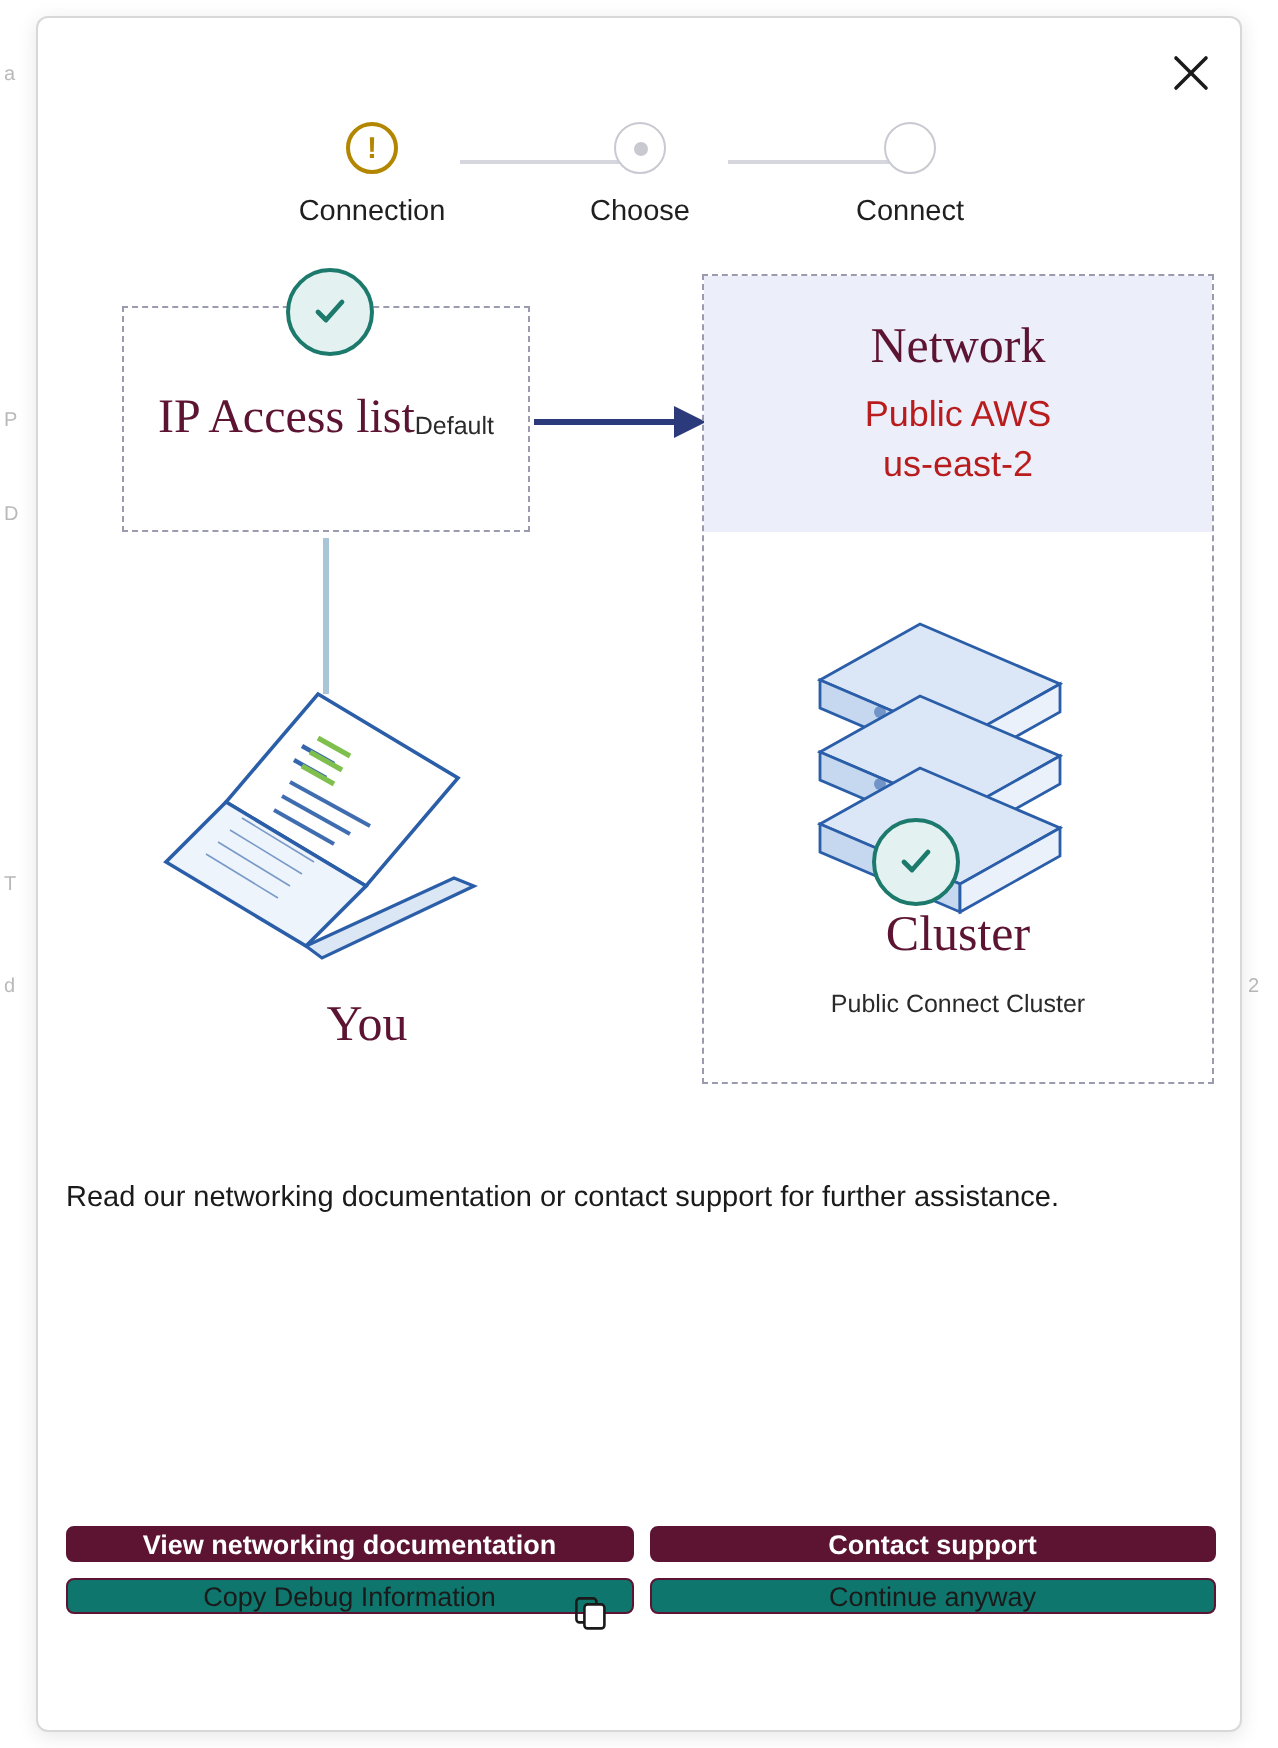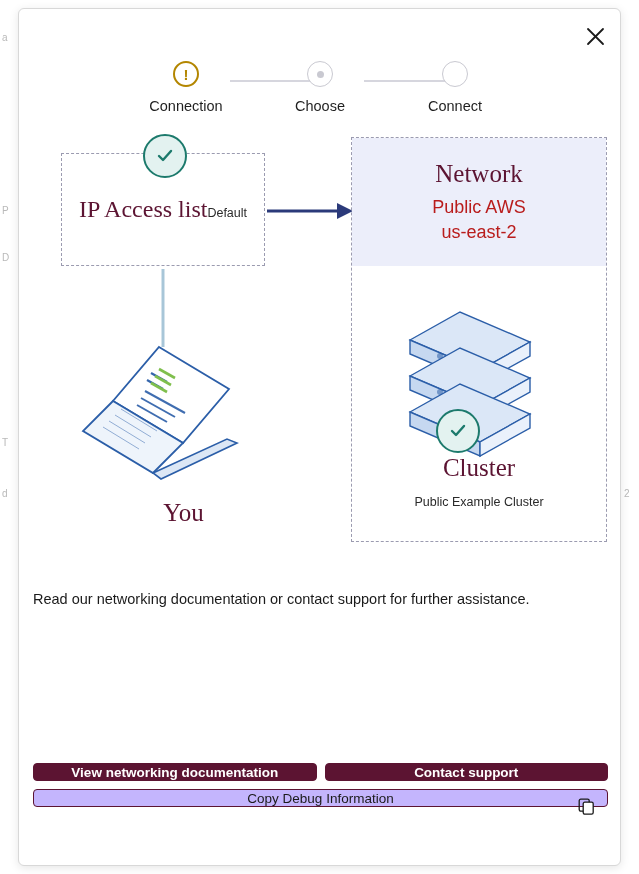--- a/index.html
+++ b/index.html
@@ -252,21 +252,21 @@
     cursor: pointer;
     position: relative;
   }
   .btn-primary {
     background: #5c1432;
     color: #ffffff;
     border: 1px solid #5c1432;
     font-weight: bold;
   }
   .btn-secondary {
-    background: #c4b5fd;
+    background: #0f766e;
     color: #1a1a1a;
     border: 1px solid #5c1432;
   }
   .copy-icon {
     position: absolute;
     right: 12px;
     top: 8px;
     width: 17px;
     height: 17px;
   }
@@ -365,21 +365,21 @@
         </g>
       </svg>
 
       <div class="check-badge badge-cluster">
         <svg width="20" height="20" viewBox="0 0 20 20" aria-hidden="true">
           <polyline points="4,10 8,14 16,5" fill="none" stroke="#1c7a6c" stroke-width="2.4" stroke-linecap="round" stroke-linejoin="round"></polyline>
         </svg>
       </div>
 
       <div class="cluster-title">Cluster</div>
-      <div class="cluster-sub">Public Example Cluster</div>
+      <div class="cluster-sub">Public Connect Cluster</div>
 
       <svg class="art" width="603" height="430">
         <g transform="translate(78,218)">
           <polygon points="62,0 132,42 86,96 16,54" fill="#ffffff" stroke="#2b5ea8" stroke-width="1.8"></polygon>
           <g stroke="#2b5ea8" stroke-width="2.2" opacity="0.95">
             <line x1="54" y1="26" x2="70" y2="35"></line>
             <line x1="50" y1="33" x2="66" y2="42"></line>
           </g>
           <g stroke="#7fbf4d" stroke-width="2.6">
             <line x1="62" y1="22" x2="78" y2="31"></line>
@@ -417,17 +417,18 @@
       <div class="btn-row">
         <div class="btn btn-secondary">
           <span>Copy Debug Information</span>
           <span class="copy-icon">
             <svg width="17" height="17" viewBox="0 0 17 17" aria-hidden="true">
               <rect x="1.2" y="1.2" width="10" height="12" rx="1.6" fill="none" stroke="#1a1a1a" stroke-width="1.3"></rect>
               <rect x="5.2" y="4.2" width="10" height="12" rx="1.6" fill="#ffffff" stroke="#1a1a1a" stroke-width="1.3"></rect>
             </svg>
           </span>
         </div>
+        <div class="btn btn-secondary">Continue anyway</div>
       </div>
     </div>
 
   </div>
 </div>
 
 </body></html>

